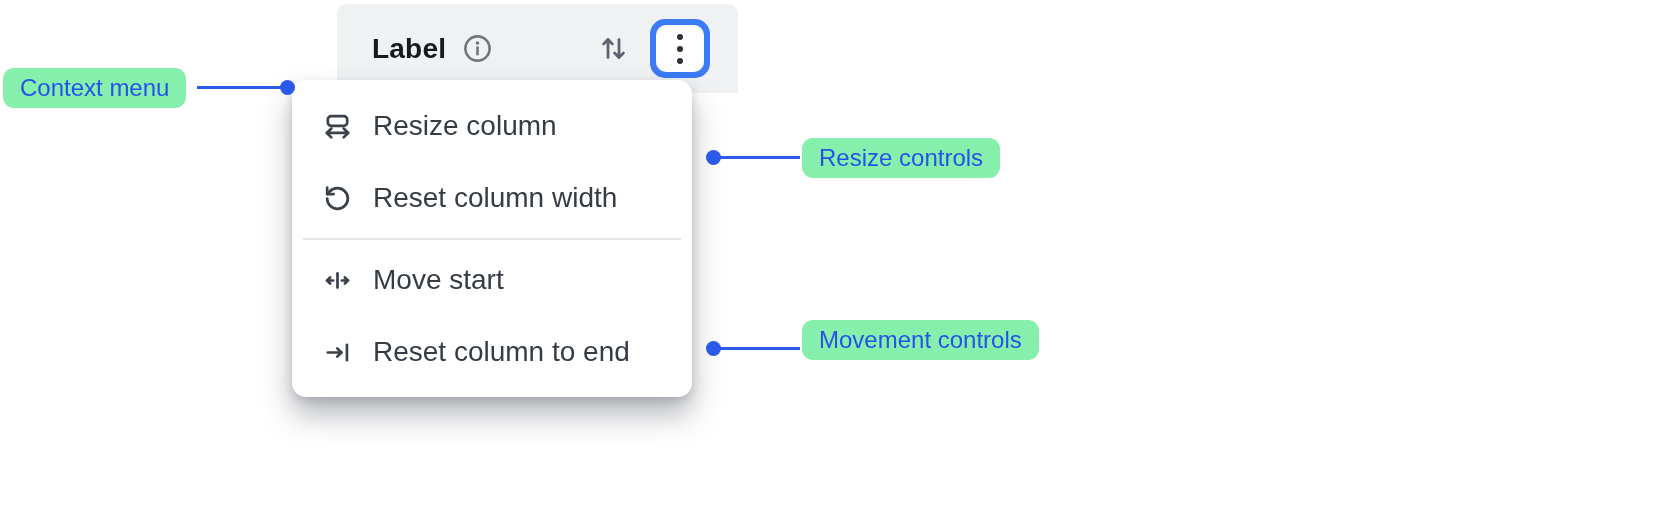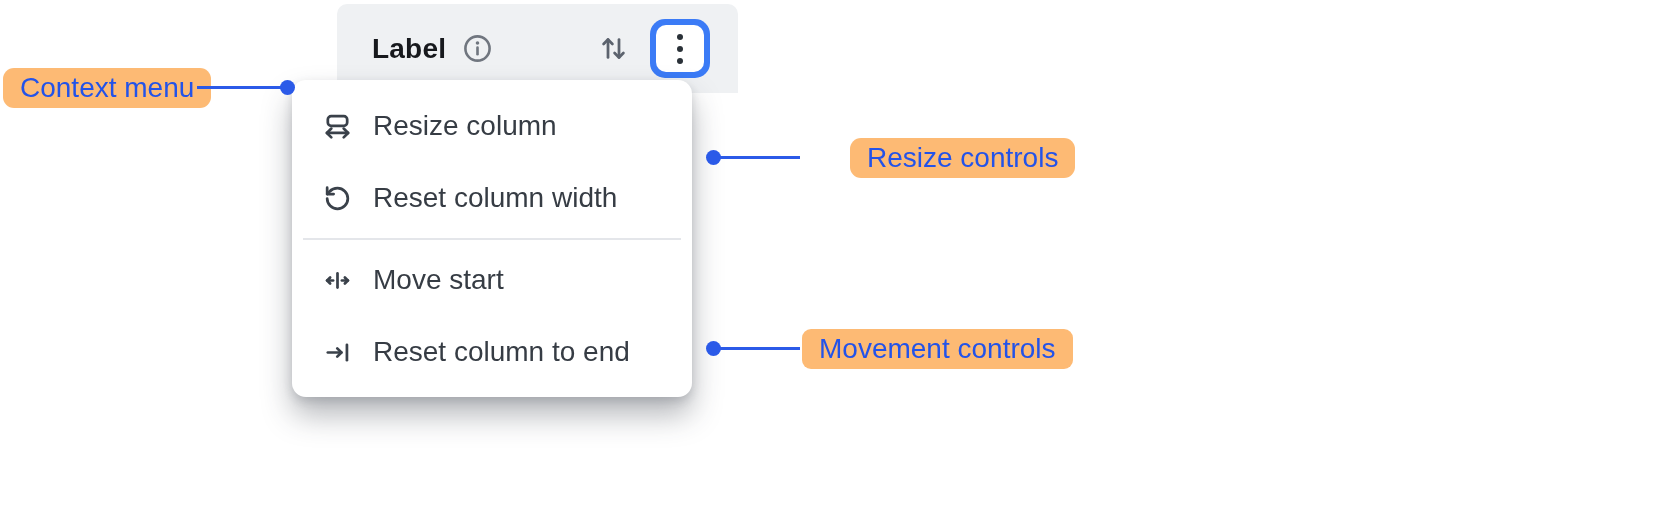--- a/index.html
+++ b/index.html
@@ -66,23 +66,23 @@
   .menu-divider {
     height: 2px; background: #e4e6ea;
     margin: 4px 11px;
   }
 
   
   .pill {
     position: absolute;
     height: 40px; line-height: 40px;
     padding: 0 17px;
-    background: #fdba74;
+    background: #86efac;
     border-radius: 11px;
-    font-size: 28px; font-weight: 500; color: #2353e9;
+    font-size: 24px; font-weight: 500; color: #2353e9;
     white-space: nowrap;
   }
   .conn-line { position: absolute; height: 3px; background: #2b5ae8; }
   .conn-dot  { position: absolute; width: 15px; height: 15px; border-radius: 50%; background: #2b5ae8; }
 
   svg { display: block; }
 </style>
 </head>
 <body>
 
@@ -171,19 +171,19 @@
     </div>
 
   </div>
 
   <div class="pill" style="left:3px; top:68px;">Context menu</div>
   <div class="conn-line" style="left:197px; top:86px; width:84px;"></div>
   <div class="conn-dot" style="left:280px; top:80px;"></div>
 
   <div class="conn-dot" style="left:706px; top:150px;"></div>
   <div class="conn-line" style="left:720px; top:156px; width:80px;"></div>
-  <div class="pill" style="left:850px; top:138px;">Resize controls</div>
+  <div class="pill" style="left:802px; top:138px;">Resize controls</div>
 
   <div class="conn-dot" style="left:706px; top:341px;"></div>
   <div class="conn-line" style="left:720px; top:347px; width:80px;"></div>
-  <div class="pill" style="left:802px; top:329px;border-radius:9px;">Movement controls</div>
+  <div class="pill" style="left:802px; top:320px;">Movement controls</div>
 
 </div>
 
 </body></html>

